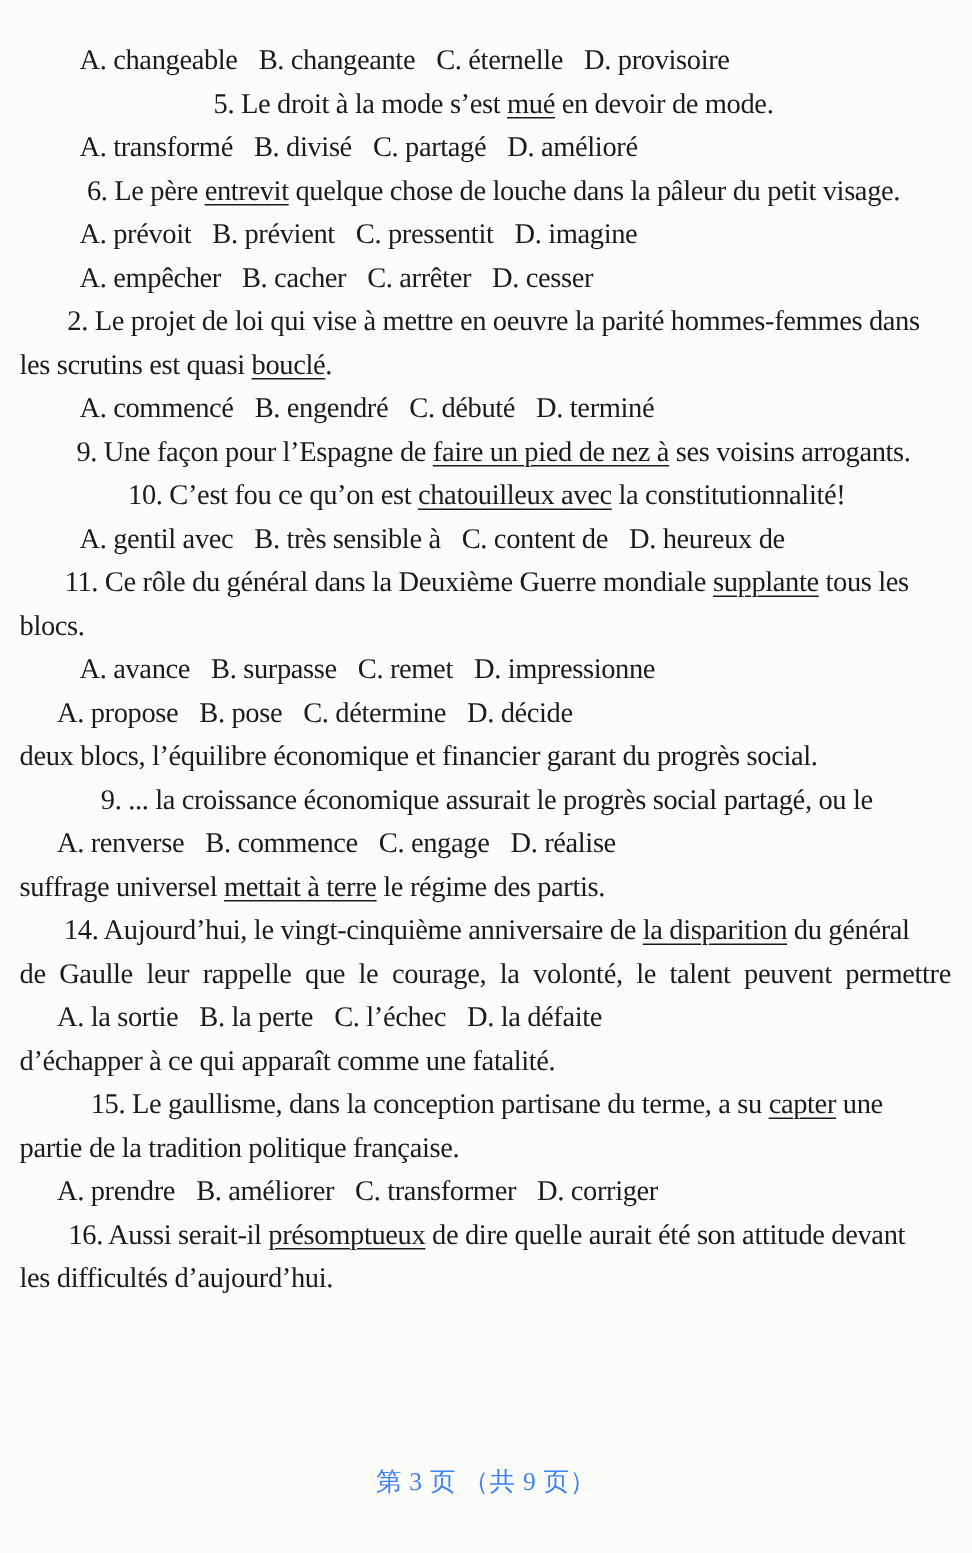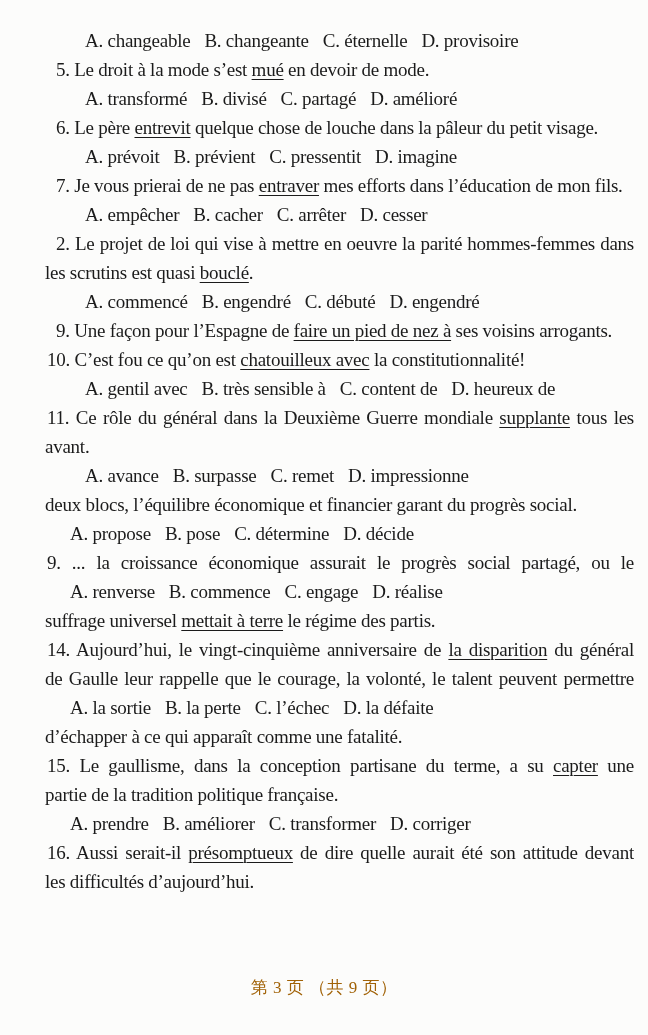--- a/index.html
+++ b/index.html
@@ -20,78 +20,76 @@
     box-sizing:border-box;
     padding:26px 14px 0 13px;
     font-size:19px;
     letter-spacing:-0.25px;
   }
   .line{
     height:29px;
     line-height:29px;
     white-space:nowrap;
     overflow:hidden;
-    margin-left:32px;
   }
   
   .just{
     white-space:normal;
     text-align:justify;
   }
   .just::after{
     content:"";
     display:inline-block;
     width:100%;
     height:0;
   }
   
-  .ind-q1{padding-left:11px;}   
-  .ind-q2{padding-left:2px;}    
+  .ind-q1{padding-left:11px;text-align:center;}   
+  .ind-q2{padding-left:2px;text-align:center;}    
   .ind-cont{padding-left:0;}    
   .ind-optA{padding-left:40px;} 
   .ind-optB{padding-left:25px;} 
   .opt{display:inline;}
   .opt:not(:last-child){margin-right:14px;}
   .u{
     text-decoration:underline;
     text-decoration-thickness:1.3px;
     text-underline-offset:3px;
   }
   .footer{
     position:absolute;
     top:976px;left:0;right:0;
     text-align:center;
     font-size:17px;
     letter-spacing:0.5px;
-    color:#a16207;
+    color:#3b82f6;
   }
 </style>
 </head>
 <body>
 
 <div class="page">
   <div>
       <div class="line ind-optA"><span class="opt">A. changeable</span><span class="opt">B. changeante</span><span class="opt">C. éternelle</span><span class="opt">D. provisoire</span></div>
       <div class="line ind-q1"><span class="">5. Le droit à la mode s’est </span><span class="u">mué</span><span class=""> en devoir de mode.</span></div>
       <div class="line ind-optA"><span class="opt">A. transformé</span><span class="opt">B. divisé</span><span class="opt">C. partagé</span><span class="opt">D. amélioré</span></div>
       <div class="line ind-q1"><span class="">6. Le père </span><span class="u">entrevit</span><span class=""> quelque chose de louche dans la pâleur du petit visage.</span></div>
       <div class="line ind-optA"><span class="opt">A. prévoit</span><span class="opt">B. prévient</span><span class="opt">C. pressentit</span><span class="opt">D. imagine</span></div>
-      <div class="line ind-q1"><span class="">7. Je vous prierai de ne pas </span><span class="u">entraver</span><span class=""> mes efforts dans l’éducation de mon fils.</span></div>
       <div class="line ind-optA"><span class="opt">A. empêcher</span><span class="opt">B. cacher</span><span class="opt">C. arrêter</span><span class="opt">D. cesser</span></div>
       <div class="line ind-q1 just"><span class="">2. Le projet de loi qui vise à mettre en oeuvre la parité hommes-femmes dans</span></div>
       <div class="line ind-cont"><span class="">les scrutins est quasi </span><span class="u">bouclé</span><span class="">.</span></div>
-      <div class="line ind-optA"><span class="opt">A. commencé</span><span class="opt">B. engendré</span><span class="opt">C. débuté</span><span class="opt">D. engendré</span></div>
+      <div class="line ind-optA"><span class="opt">A. commencé</span><span class="opt">B. engendré</span><span class="opt">C. débuté</span><span class="opt">D. terminé</span></div>
       <div class="line ind-q1"><span class="">9. Une façon pour l’Espagne de </span><span class="u">faire un pied de nez à</span><span class=""> ses voisins arrogants.</span></div>
       <div class="line ind-q2"><span class="">10. C’est fou ce qu’on est </span><span class="u">chatouilleux avec</span><span class=""> la constitutionnalité!</span></div>
       <div class="line ind-optA"><span class="opt">A. gentil avec</span><span class="opt">B. très sensible à</span><span class="opt">C. content de</span><span class="opt">D. heureux de</span></div>
       <div class="line ind-q2 just"><span class="">11. Ce rôle du général dans la Deuxième Guerre mondiale </span><span class="u">supplante</span><span class=""> tous les</span></div>
-      <div class="line ind-cont"><span class="">avant.</span></div>
+      <div class="line ind-cont"><span class="">blocs.</span></div>
       <div class="line ind-optA"><span class="opt">A. avance</span><span class="opt">B. surpasse</span><span class="opt">C. remet</span><span class="opt">D. impressionne</span></div>
+      <div class="line ind-optB"><span class="opt">A. propose</span><span class="opt">B. pose</span><span class="opt">C. détermine</span><span class="opt">D. décide</span></div>
       <div class="line ind-cont"><span class="">deux blocs, l’équilibre économique et financier garant du progrès social.</span></div>
-      <div class="line ind-optB"><span class="opt">A. propose</span><span class="opt">B. pose</span><span class="opt">C. détermine</span><span class="opt">D. décide</span></div>
       <div class="line ind-q2 just"><span class="">9. ... la croissance économique assurait le progrès social partagé, ou le</span></div>
       <div class="line ind-optB"><span class="opt">A. renverse</span><span class="opt">B. commence</span><span class="opt">C. engage</span><span class="opt">D. réalise</span></div>
       <div class="line ind-cont"><span class="">suffrage universel </span><span class="u">mettait à terre</span><span class=""> le régime des partis.</span></div>
       <div class="line ind-q2 just"><span class="">14. Aujourd’hui, le vingt-cinquième anniversaire de </span><span class="u">la disparition</span><span class=""> du général</span></div>
       <div class="line ind-cont just"><span class="">de Gaulle leur rappelle que le courage, la volonté, le talent peuvent permettre</span></div>
       <div class="line ind-optB"><span class="opt">A. la sortie</span><span class="opt">B. la perte</span><span class="opt">C. l’échec</span><span class="opt">D. la défaite</span></div>
       <div class="line ind-cont"><span class="">d’échapper à ce qui apparaît comme une fatalité.</span></div>
       <div class="line ind-q2 just"><span class="">15. Le gaullisme, dans la conception partisane du terme, a su </span><span class="u">capter</span><span class=""> une</span></div>
       <div class="line ind-cont"><span class="">partie de la tradition politique française.</span></div>
       <div class="line ind-optB"><span class="opt">A. prendre</span><span class="opt">B. améliorer</span><span class="opt">C. transformer</span><span class="opt">D. corriger</span></div>

